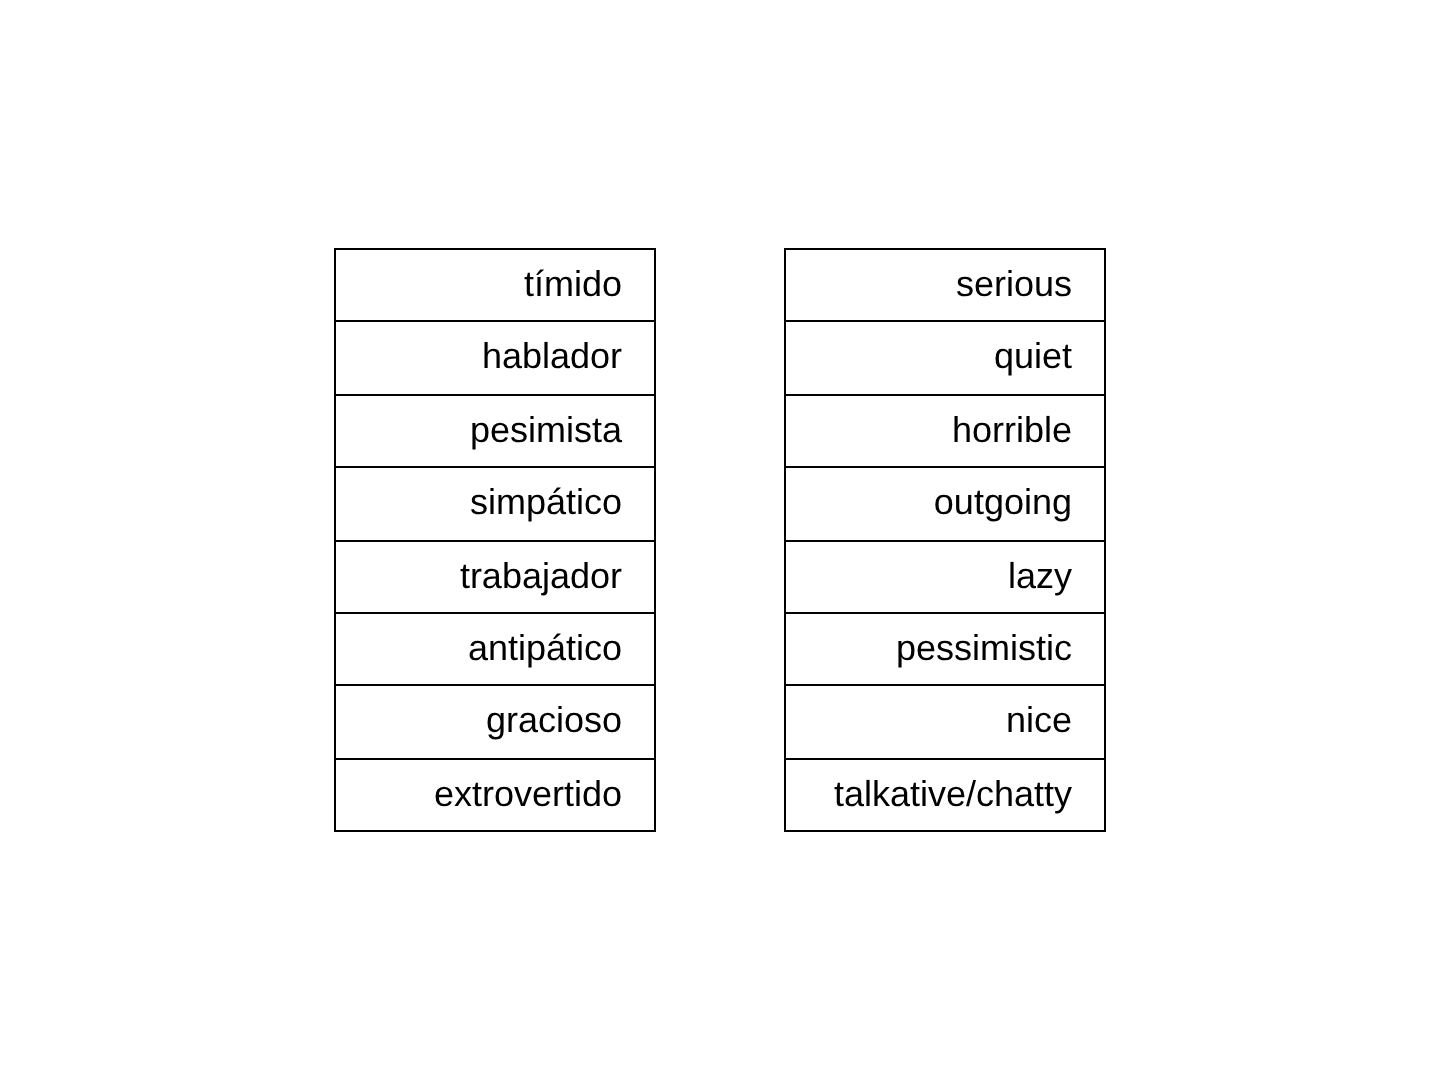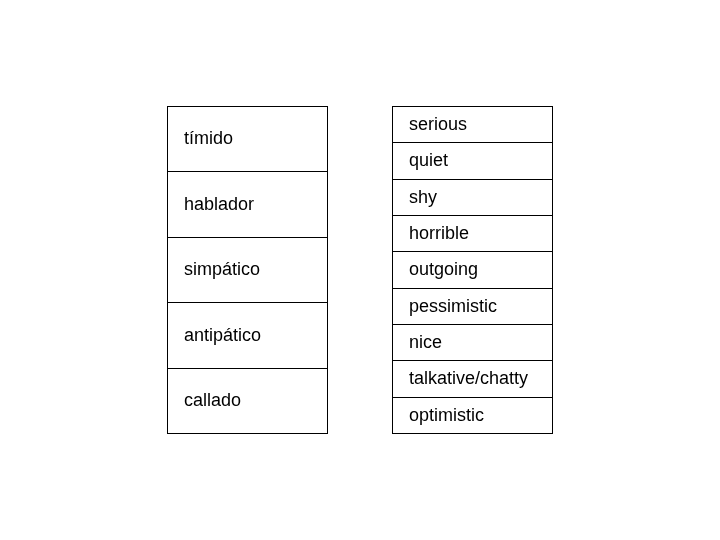--- a/index.html
+++ b/index.html
@@ -16,20 +16,21 @@
       width: 720px;
       height: 540px;
       font-family: Arial, sans-serif;
       font-size: 18px;
     }
 
     .container {
       display: flex;
       gap: 64px;
       padding: 20px;
+      text-align: right;
     }
 
     .word-table {
       border-collapse: collapse;
     }
 
     .word-table td {
       border: 1.5px solid #000000;
       padding: 6px 16px;
       min-width: 160px;
@@ -42,54 +43,60 @@
 <div class="container">
   <table class="word-table">
     <tbody id="left-tbody">
     <tr>
           <td>tímido</td>
         </tr>
         <tr>
           <td>hablador</td>
         </tr>
         <tr>
+          <td>pesimista</td>
+        </tr>
+        <tr>
           <td>simpático</td>
+        </tr>
+        <tr>
+          <td>trabajador</td>
         </tr>
         <tr>
           <td>antipático</td>
         </tr>
         <tr>
-          <td>callado</td>
+          <td>gracioso</td>
+        </tr>
+        <tr>
+          <td>extrovertido</td>
         </tr>
       </tbody>
   </table>
   <table class="word-table">
     <tbody id="right-tbody">
     <tr>
           <td>serious</td>
         </tr>
         <tr>
           <td>quiet</td>
         </tr>
         <tr>
-          <td>shy</td>
-        </tr>
-        <tr>
           <td>horrible</td>
         </tr>
         <tr>
           <td>outgoing</td>
+        </tr>
+        <tr>
+          <td>lazy</td>
         </tr>
         <tr>
           <td>pessimistic</td>
         </tr>
         <tr>
           <td>nice</td>
         </tr>
         <tr>
           <td>talkative/chatty</td>
         </tr>
-        <tr>
-          <td>optimistic</td>
-        </tr>
       </tbody>
   </table>
 </div>
 
 </body></html>

